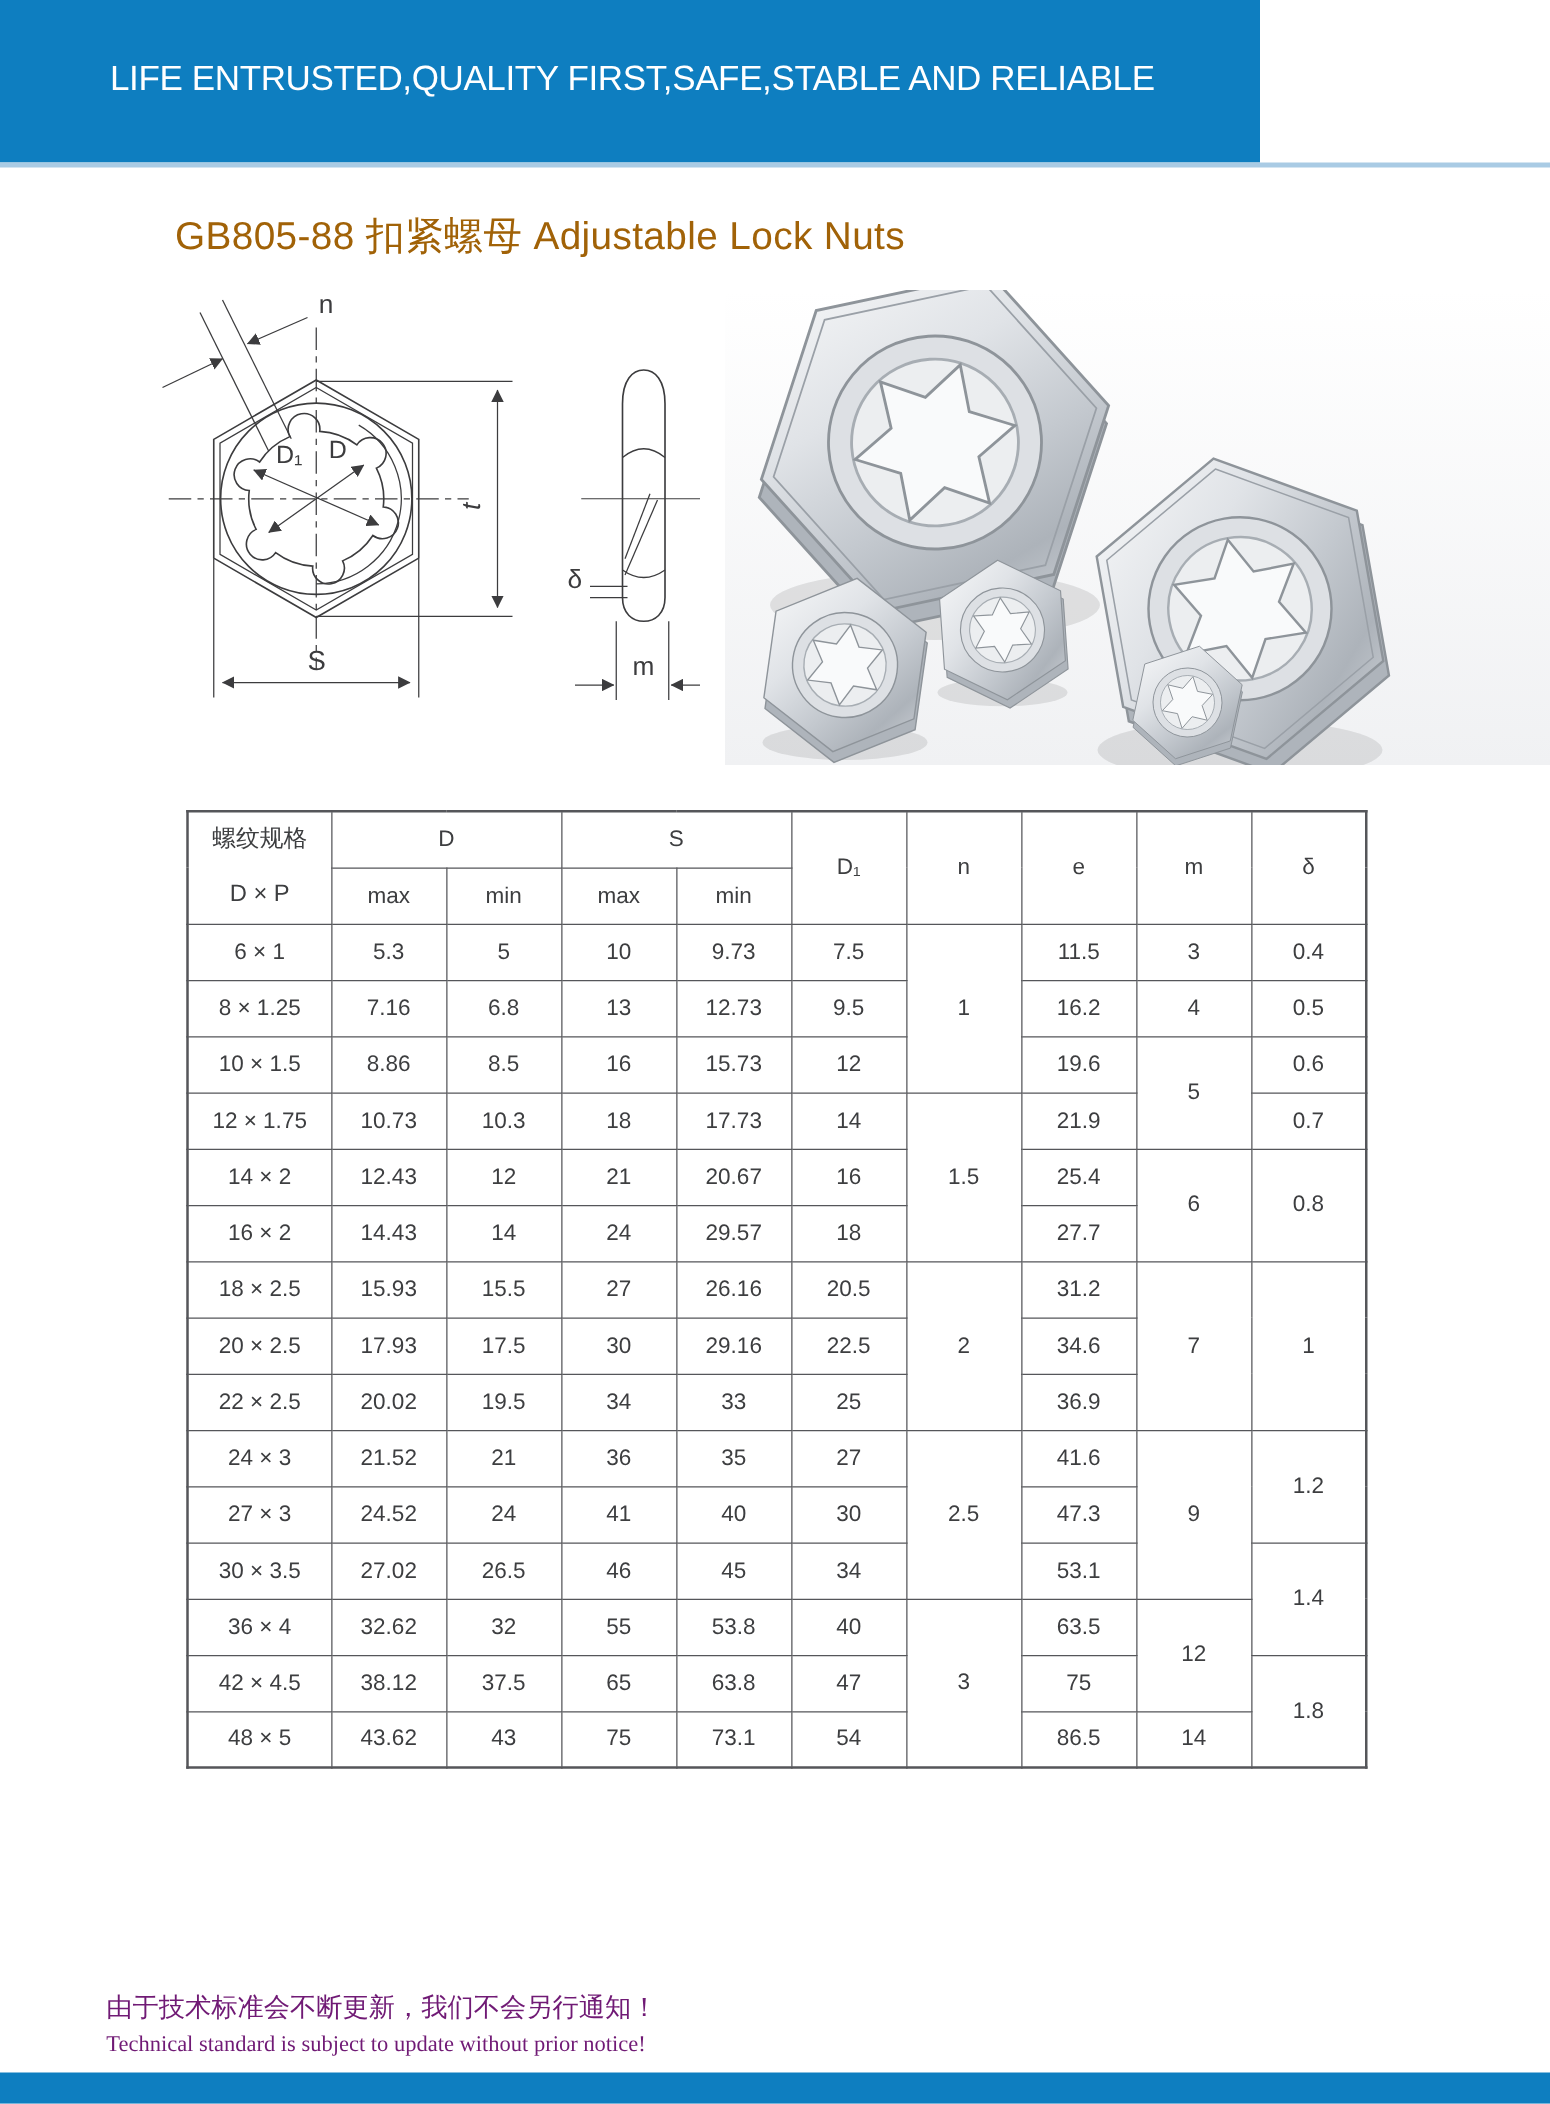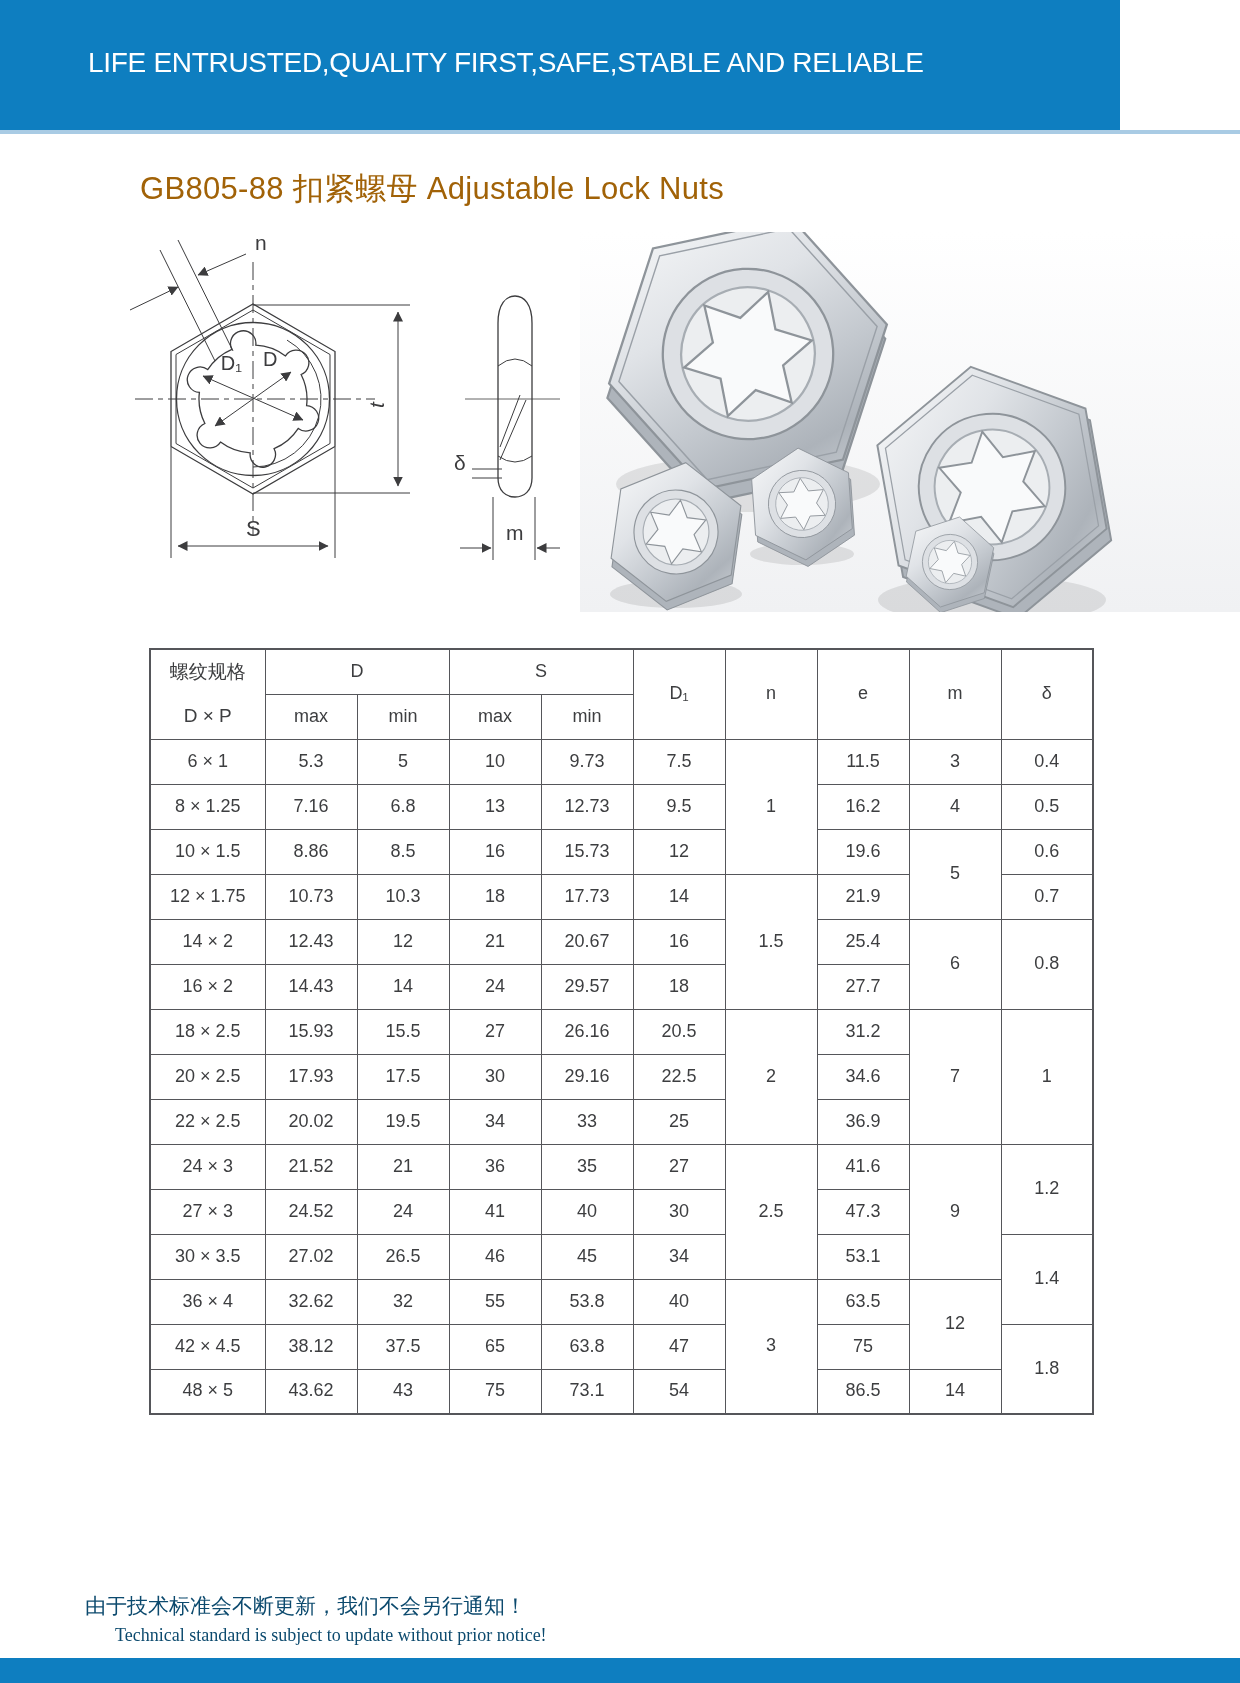--- a/index.html
+++ b/index.html
@@ -1,39 +1,39 @@
 <!DOCTYPE html>
 <html><head>
 <meta charset="utf-8">
 <style>
   html,body{margin:0;padding:0;}
   body{width:1240px;height:1683px;position:relative;background:#ffffff;overflow:hidden;
        font-family:"Liberation Sans","DejaVu Sans",sans-serif;}
   .abs{position:absolute;}
   
-  .topbar{left:0;top:0;width:1120px;height:130px;background:#0E7EC0;}
+  .topbar{left:0;top:0;width:1008px;height:130px;background:#0E7EC0;}
   .slogan-en{left:88px;top:47px;color:#fff;font-size:28px;letter-spacing:-0.3px;white-space:nowrap;}
   .slogan-cn{right:68px;top:44px;color:#fff;font-size:31px;font-weight:700;letter-spacing:4px;white-space:nowrap;}
   .topbar-strip{left:0;top:130px;width:1240px;height:4px;background:#A9CBE4;}
   
   .title{left:140px;top:168px;font-size:31px;font-weight:400;color:#a16207;letter-spacing:0.3px;white-space:nowrap;}
   
   table.spec{position:absolute;left:149px;top:648px;border-collapse:collapse;table-layout:fixed;border:2px solid #55565A;}
   table.spec th,table.spec td{border:1px solid #55565A;text-align:center;vertical-align:middle;
       font-size:18px;font-weight:400;color:#3D3E40;padding:0;line-height:1.1;}
   table.spec thead tr{height:45px;}
   table.spec tbody tr{height:45px;}
   .spec-th div{height:44px;line-height:44px;font-size:19px;}
   
   .notes{left:85px;top:1478px;width:1100px;color:#1D1D1F;}
   .note-cn{font-size:19px;margin:0 0 5px 0;}
   .note-en{font-family:"Liberation Serif","DejaVu Serif",serif;font-size:17.5px;margin:0 0 16px 0;}
-  .notice{left:85px;top:1592px;width:1100px;color:#0c4a6e;}
+  .notice{left:85px;top:1592px;width:1100px;color:#701a75;}
   .notice .note-cn{font-size:21px;}
-  .notice .note-en{font-size:18px;margin-bottom:0;margin-left:30px;}
+  .notice .note-en{font-size:18px;margin-bottom:0;}
   .bottombar{left:0;top:1658px;width:1240px;height:25px;background:#0E7EC0;}
   svg text{font-family:"Liberation Sans","DejaVu Sans",sans-serif;}
 </style>
 </head>
 <body>
 
 <header class="abs topbar">
   <span class="abs slogan-en">LIFE ENTRUSTED,QUALITY FIRST,SAFE,STABLE AND RELIABLE</span>
 </header>
 <div class="abs topbar-strip"></div>

